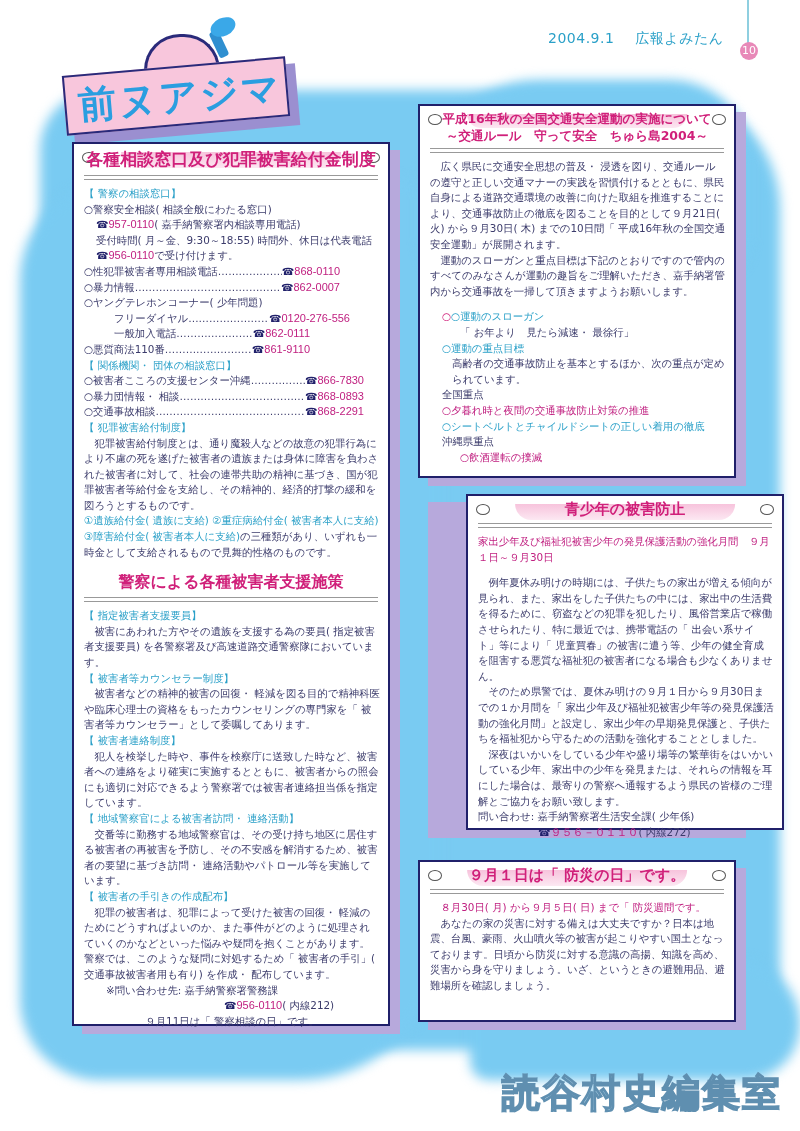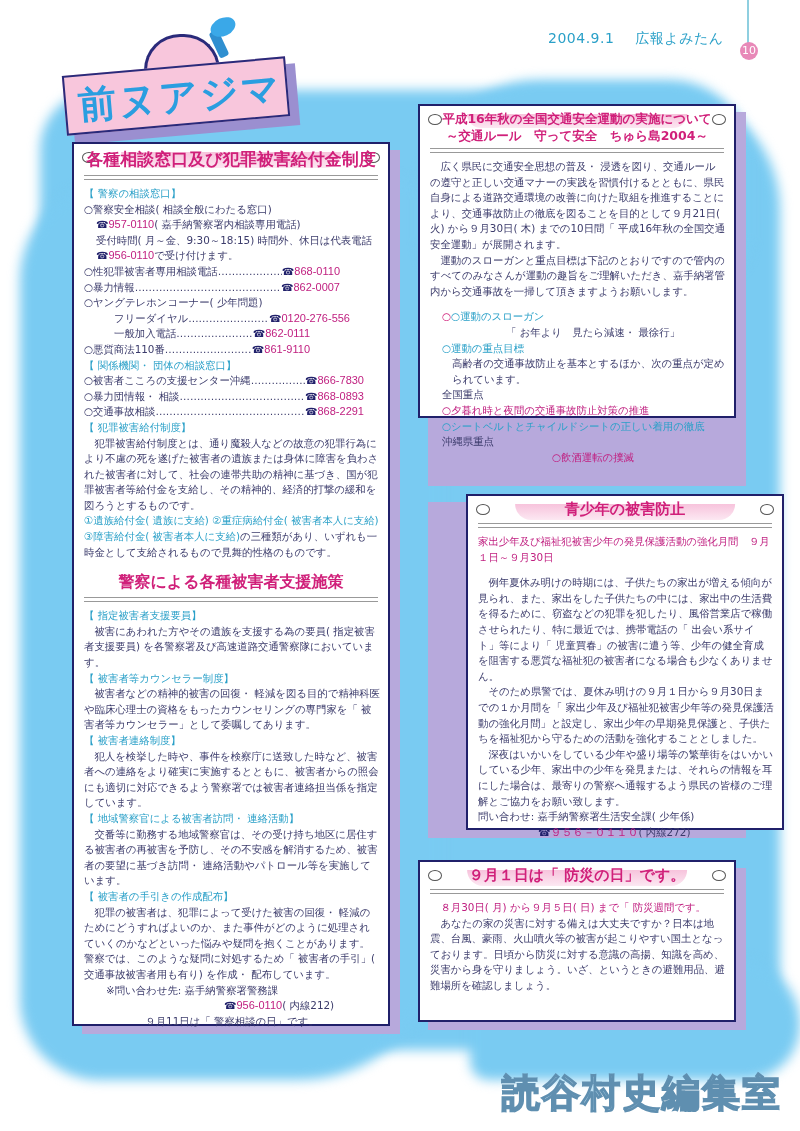--- a/index.html
+++ b/index.html
@@ -34,21 +34,21 @@
   .panel-title .t { position:relative; z-index:1; }
   .hole { position:absolute; top:8px; width:12px; height:9px; border:1px solid #555; border-radius:50%; background:#fff; }
   .hole.l { left:8px; } .hole.r { right:8px; }
   .rule { height:3px; border-top:1px solid #999; border-bottom:1px solid #999; margin:4px 10px 6px; }
   .body { padding:0 8px 0 10px; font-size:10.4px; line-height:15.6px; color:#3b3b6b; }
   .sec { color:#2aa0c8; }
   .br { color:#d0207a; }
   .tel { color:#c02080; font-family:Liberation Sans, sans-serif; font-size:11px; }
   .telicon { color:#20206a; font-size:10px; }
   .ind1 { padding-left:12px; }
-  .ind2 { padding-left:30px;text-align:center; }
+  .ind2 { padding-left:30px; }
   .p { text-indent:1em; }
   .row { display:flex; }
   .dots { flex:1; overflow:hidden; white-space:nowrap; color:#3b3b6b; }
   .dots::after { content:"……………………………………………………………………"; }
   .center { text-align:center; }
   .pink { color:#c02080; }
   .blue { color:#2aa0c8; }
   .watermark { position:absolute; left:502px; top:1068px; font-size:38px; font-weight:bold; color:#bcdff2;
                -webkit-text-stroke:1.5px #5f8fb0; letter-spacing:2px; }
 </style>
@@ -83,21 +83,21 @@
   <div class="hole r"></div>
   <div class="panel-title" style="font-size:17px;">
     <div class="ribbon"></div>
     <span class="t">各種相談窓口及び犯罪被害給付金制度</span>
   </div>
   <div class="rule"></div>
   <div class="body">
     <div class="sec">【 警察の相談窓口】</div>
     <div>○警察安全相談( 相談全般にわたる窓口)</div>
     <div class="ind1"><span class="telicon">☎</span><span class="tel">957-0110</span><span>( 嘉手納警察署内相談専用電話)</span></div>
-    <div class="ind1"><span>受付時間( 月～金、9:30～18:15) 時間外、休日は代表電話</span><span class="telicon">☎</span><span class="tel">956-0110</span><span>で受け付けます。</span></div>
+    <div class="ind1"><span>受付時間( 月～金、9:30～18:55) 時間外、休日は代表電話</span><span class="telicon">☎</span><span class="tel">956-0110</span><span>で受け付けます。</span></div>
     <div class="row">
         <span>○性犯罪被害者専用相談電話</span>
         <span class="dots"></span>
         <span class="telicon">☎</span>
         <span class="tel">868-0110</span>
         <span style="width:40px"></span>
       </div>
     <div class="row">
         <span>○暴力情報</span>
         <span class="dots"></span>
@@ -168,21 +168,21 @@
     <div class="p">交番等に勤務する地域警察官は、その受け持ち地区に居住する被害者の再被害を予防し、その不安感を解消するため、被害者の要望に基づき訪問・ 連絡活動やパトロール等を実施しています。</div>
     <div class="sec">【 被害者の手引きの作成配布】</div>
     <div class="p">犯罪の被害者は、犯罪によって受けた被害の回復・ 軽減のためにどうすればよいのか、また事件がどのように処理されていくのかなどといった悩みや疑問を抱くことがあります。警察では、このような疑問に対処するため「 被害者の手引」( 交通事故被害者用も有り) を作成・ 配布しています。</div>
     <div style="padding-left:22px">※問い合わせ先: 嘉手納警察署警務課</div>
     <div style="padding-left:140px"><span class="telicon">☎</span><span class="tel">956-0110</span><span>( 内線212)</span></div>
     <div class="center">９月11日は「 警察相談の日」です。</div>
   </div>
 </div>
 
 <div class="panel-shadow" style="left:428px;top:112px;width:318px;height:374px;"></div>
-<div class="panel" style="left:418px;top:104px;width:318px;height:314px;">
+<div class="panel" style="left:418px;top:104px;width:318px;height:374px;">
   <div class="hole l"></div>
   <div class="hole r"></div>
   <div class="panel-title" style="font-size:12.5px;line-height:17px;">
     <div class="ribbon" style="height:14px;"></div>
     <div class="t">平成16年秋の全国交通安全運動の実施について</div>
     <div class="t">～交通ルール　守って安全　ちゅら島2004～</div>
   </div>
   <div class="rule"></div>
   <div class="body">
     <div class="p">広く県民に交通安全思想の普及・ 浸透を図り、交通ルールの遵守と正しい交通マナーの実践を習慣付けるとともに、県民自身による道路交通環境の改善に向けた取組を推進することにより、交通事故防止の徹底を図ることを目的として９月21日( 火) から９月30日( 木) までの10日間「 平成16年秋の全国交通安全運動」が展開されます。</div>

